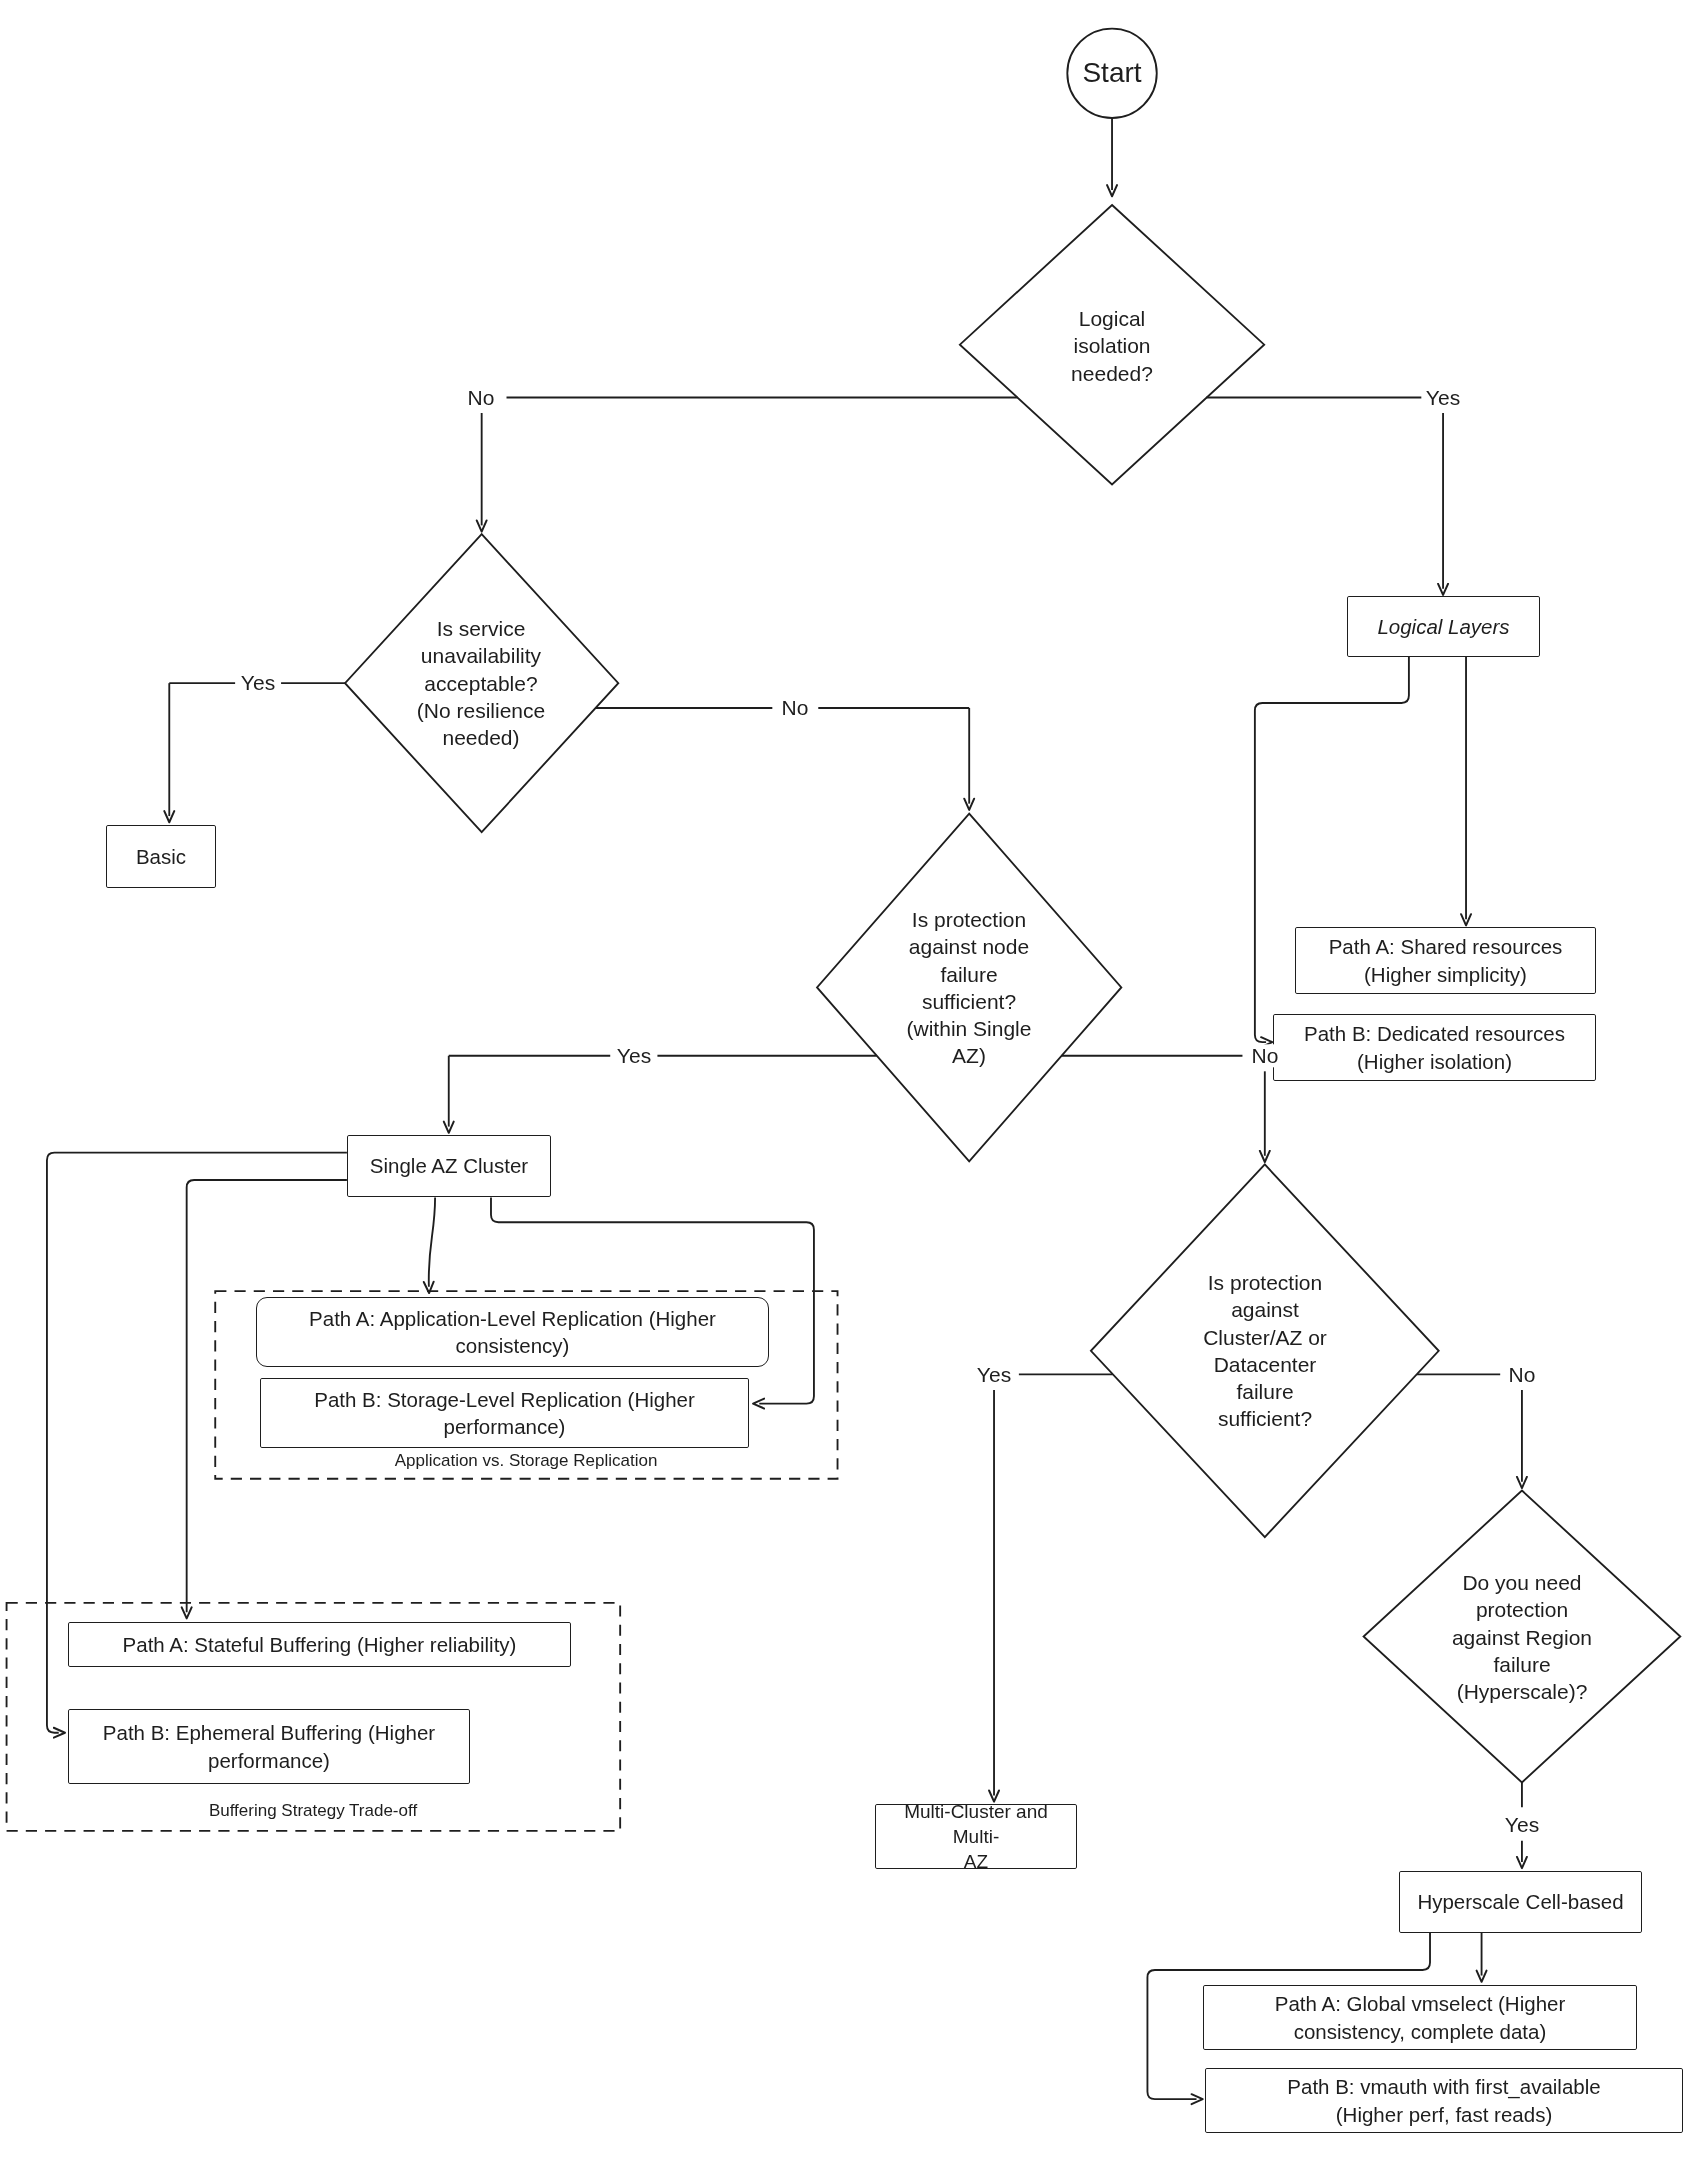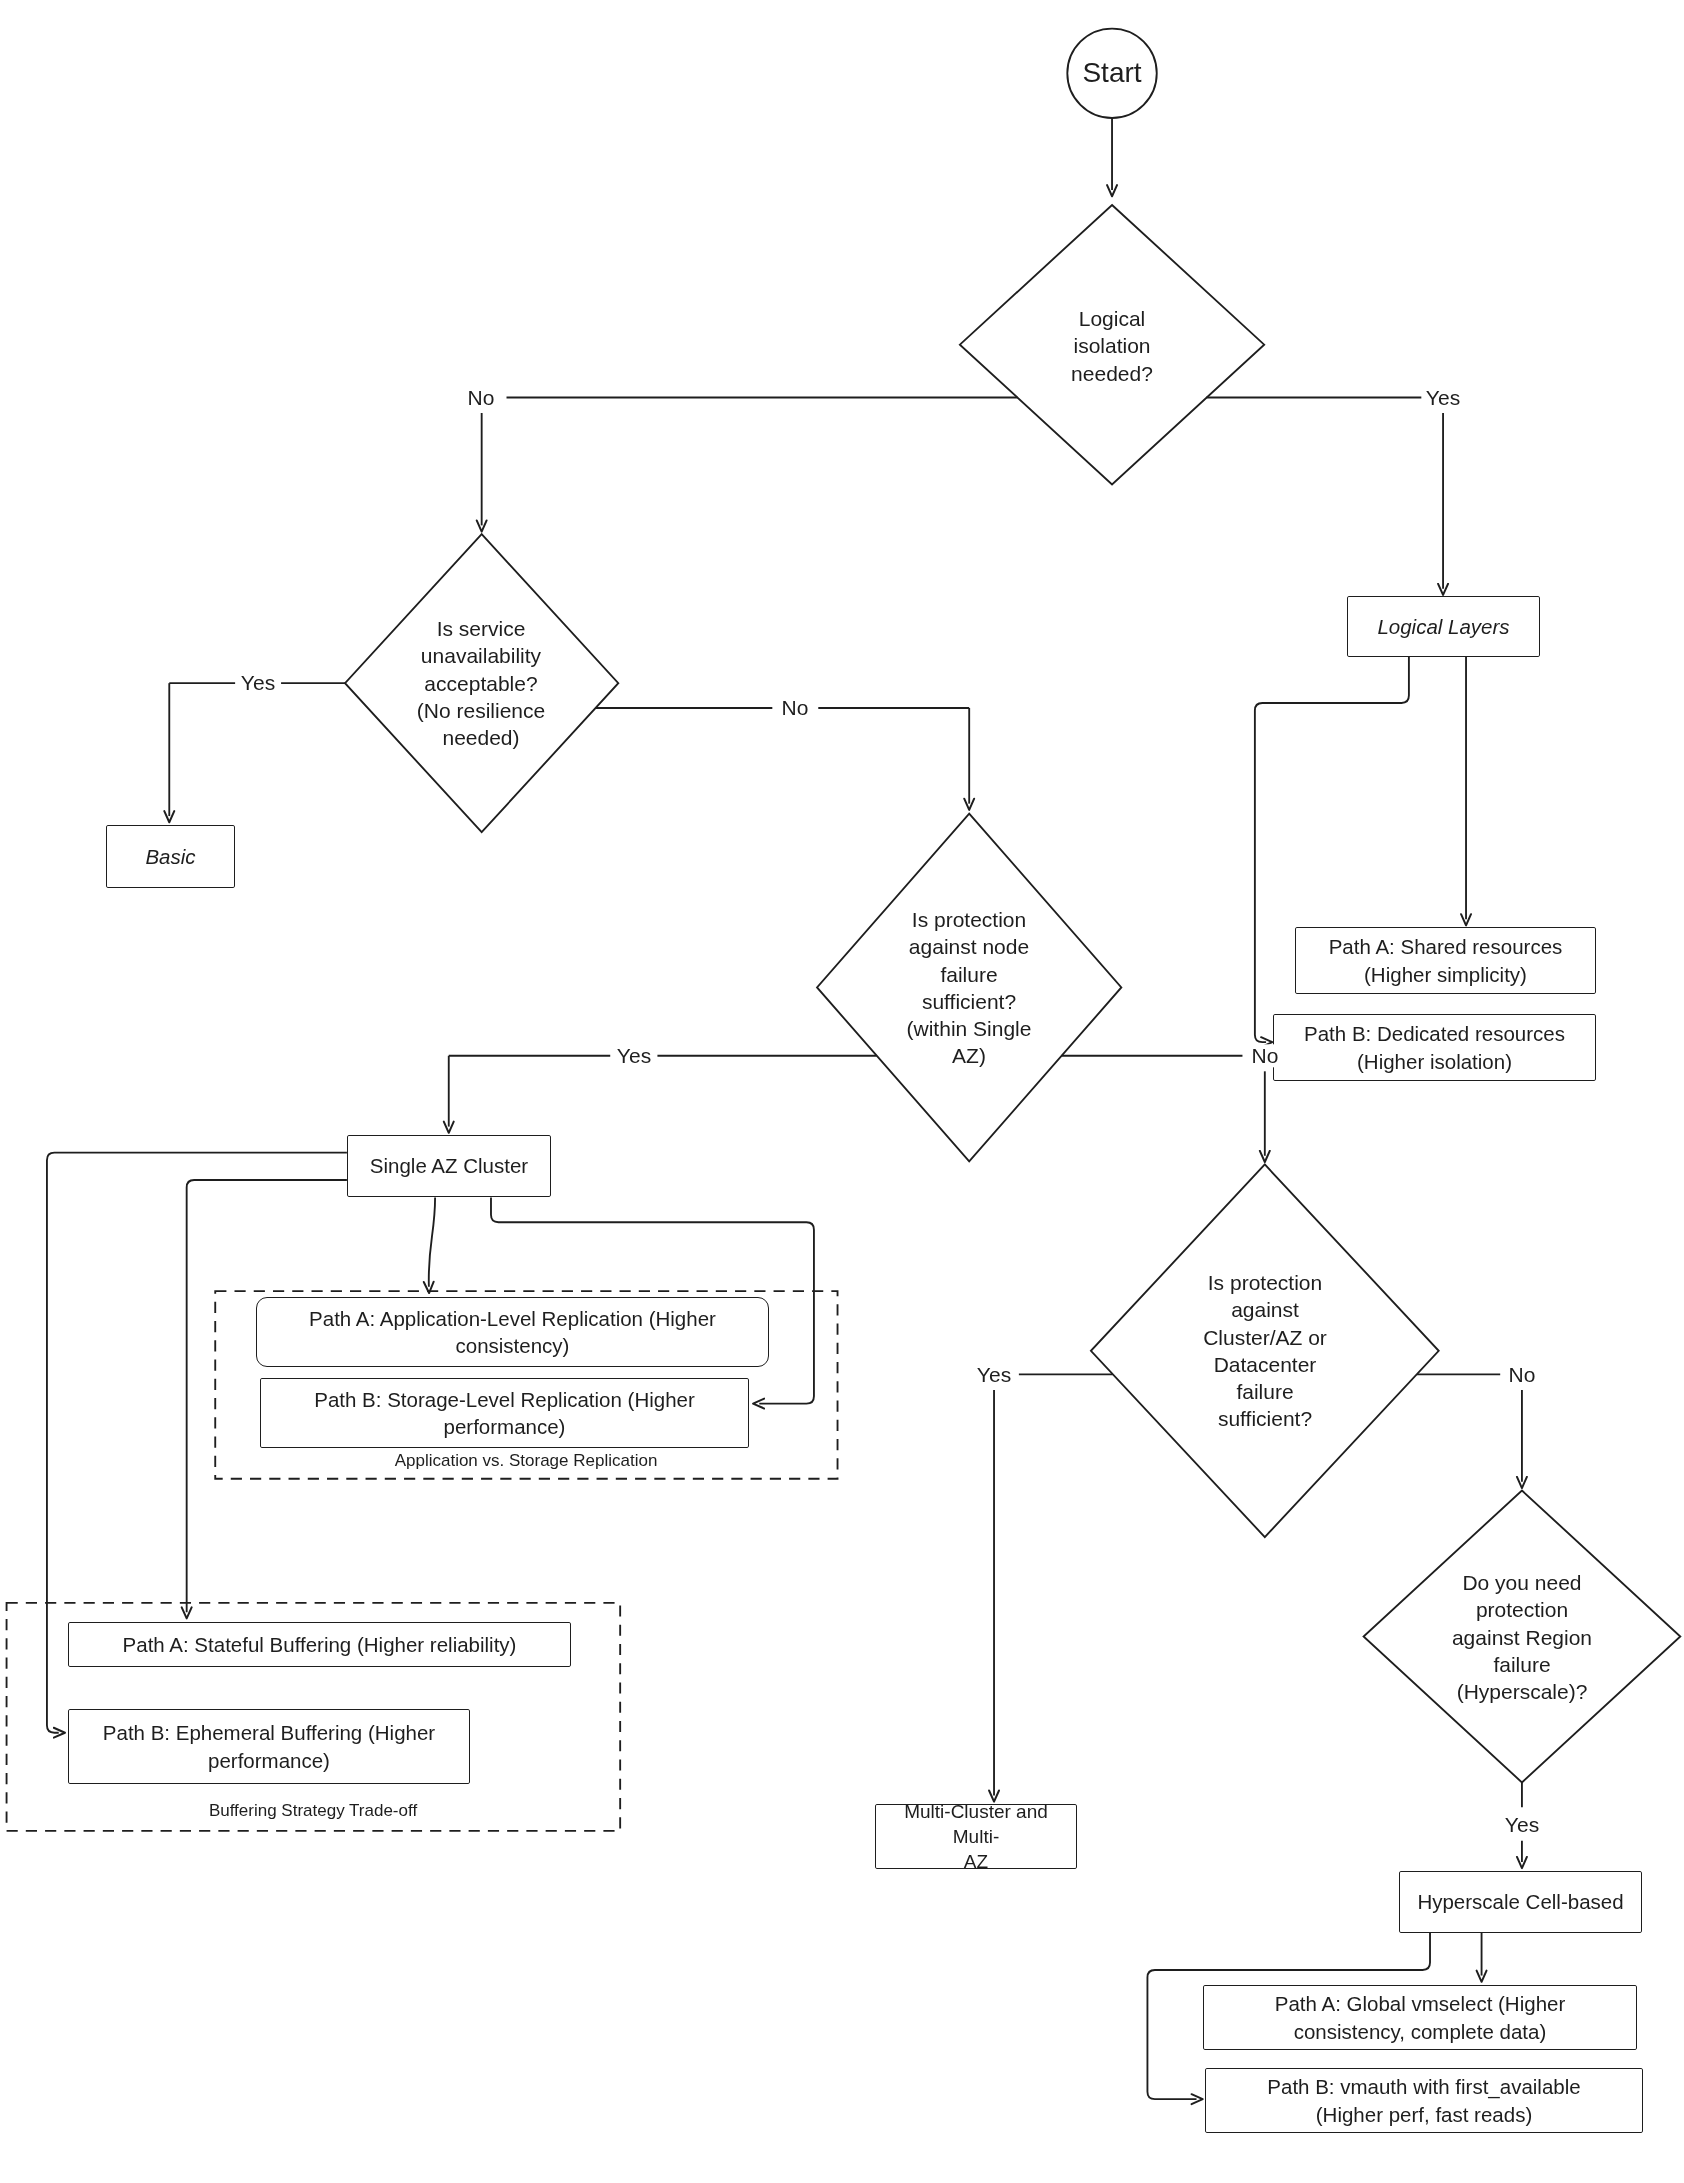--- a/index.html
+++ b/index.html
@@ -124,21 +124,21 @@
       <path d="M1600,2238 V2891" marker-end="url(#arw)"></path>
 
       <path d="M2450,2870 V2910"></path>
       <path d="M2450,2964 V2998" marker-end="url(#arw)"></path>
 
       <path d="M2385,3112 V3181" marker-end="url(#arw)"></path>
       <path d="M2302,3112 V3160 Q2302,3172 2290,3172 H1859 Q1847,3172 1847,3184 V3368 Q1847,3380 1859,3380 H1926" marker-end="url(#arw)"></path>
     </g>
   </svg>
 
-  <div class="node-box" style="left:106px;top:825px;width:129px;height:63px;font-style:italic;">
+  <div class="node-box" style="left:106px;top:825px;width:110px;height:63px;">
     <span>Basic</span>
   </div>
 
   <div class="node-box" style="left:1347px;top:596px;width:193px;height:61px;font-style:italic;">
     <span>Logical Layers</span>
   </div>
 
   <div class="node-box" style="left:1295px;top:927px;width:301px;height:67px;">
     <span>Path A: Shared resources
 (Higher simplicity)</span>
@@ -179,21 +179,21 @@
 
   <div class="node-box" style="left:1203px;top:1985px;width:434px;height:65px;">
     <span>Path A: Global vmselect (Higher
 consistency, complete data)</span>
   </div>
 
   <div class="node-box" style="left:1399px;top:1871px;width:243px;height:62px;">
     <span>Hyperscale Cell-based</span>
   </div>
 
-  <div class="node-box" style="left:1205px;top:2068px;width:438px;height:65px;">
+  <div class="node-box" style="left:1205px;top:2068px;width:478px;height:65px;">
     <span>Path B: vmauth with first_available
 (Higher perf, fast reads)</span>
   </div>
 
   <div class="circle-label" style="left:1112px;top:73px;">Start</div>
 
   <div class="diamond-label" style="left:1112px;top:346px;">Logical
 isolation
 needed?</div>
 

